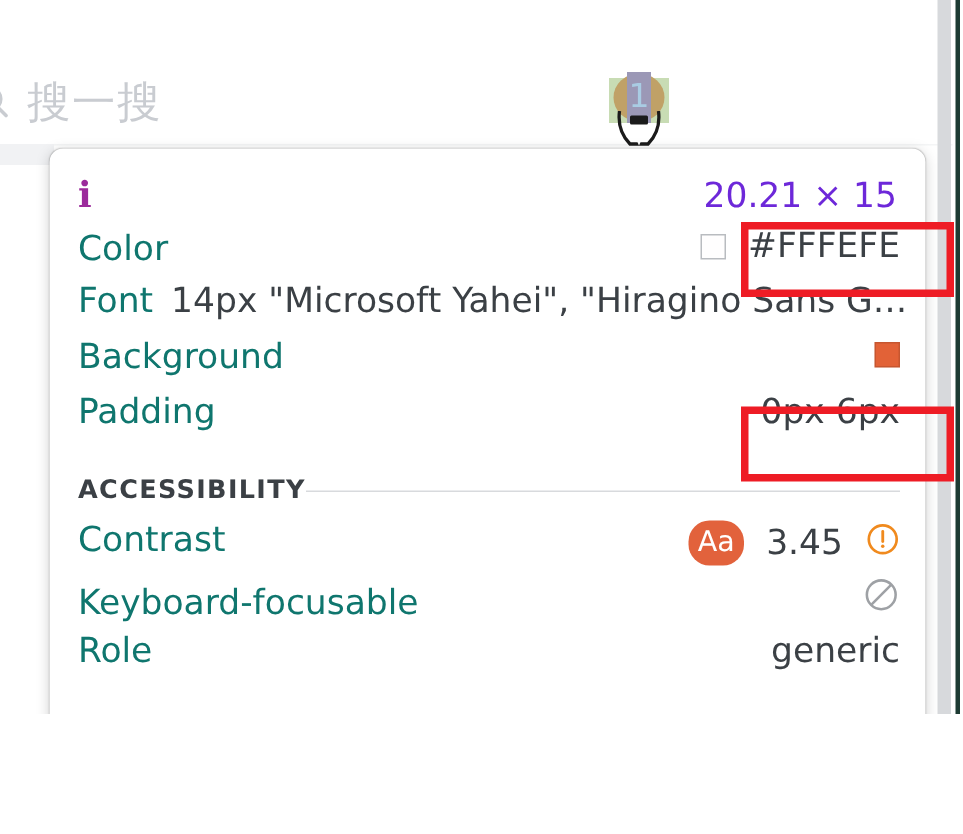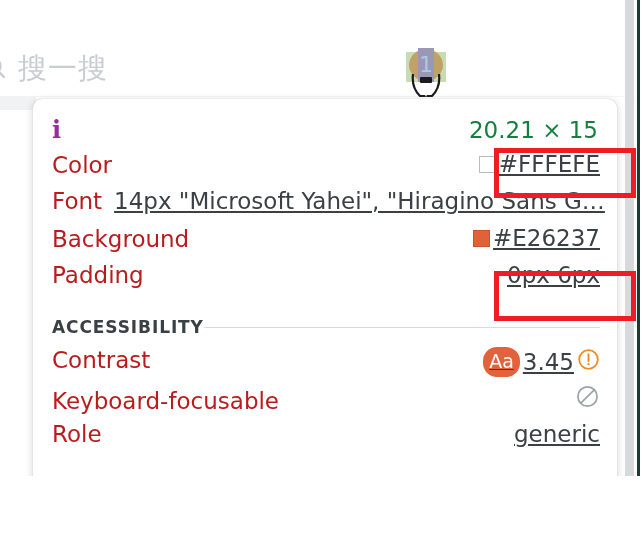--- a/index.html
+++ b/index.html
@@ -178,53 +178,52 @@
   }
 
   .tt-row {
     display: flex;
     align-items: baseline;
     width: 100%;
     min-height: 37px;
     position: relative;
   }
   .tt-label {
-    color: #b91c1c;
+    color: #0f766e;
     font-size: 23px;
     white-space: nowrap;
     flex: 0 0 auto;
   }
   .tt-spacer { flex: 1 1 auto; }
   .tt-value {
     color: #3b4045;
     font-size: 23px;
     white-space: nowrap;
     display: flex;
     align-items: center;
-    gap: 3px;
+    gap: 15px;
     flex: 0 0 auto;
-    text-decoration: underline;
   }
 
   
   .tt-head {
     display: flex;
     align-items: baseline;
     width: 100%;
     min-height: 36px;
   }
   .tt-tag {
     color: #9b2a9b;
     font-size: 24px;
     font-weight: bold;
     font-style: normal;
     font-family: "DejaVu Serif", serif;
   }
   .tt-dims {
-    color: #15803d;
+    color: #6d28d9;
     font-size: 23px;
     margin-left: auto;
     padding-right: 2px;
   }
 
   
   .swatch {
     width: 17px;
     height: 17px;
     flex: 0 0 auto;
@@ -346,21 +345,20 @@
     <div class="tt-row font-row">
       <span class="tt-label">Font</span>
       <span class="tt-value">14px "Microsoft Yahei", "Hiragino Sans G…</span>
     </div>
 
     <div class="tt-row">
       <span class="tt-label">Background</span>
       <span class="tt-spacer"></span>
       <span class="tt-value">
         <span class="swatch filled" style="background:#E26237;"></span>
-        <span>#E26237</span>
       </span>
     </div>
 
     <div class="tt-row">
       <span class="tt-label">Padding</span>
       <span class="tt-spacer"></span>
       <span class="tt-value">0px 6px</span>
     </div>
 
     <div class="acc-head">

